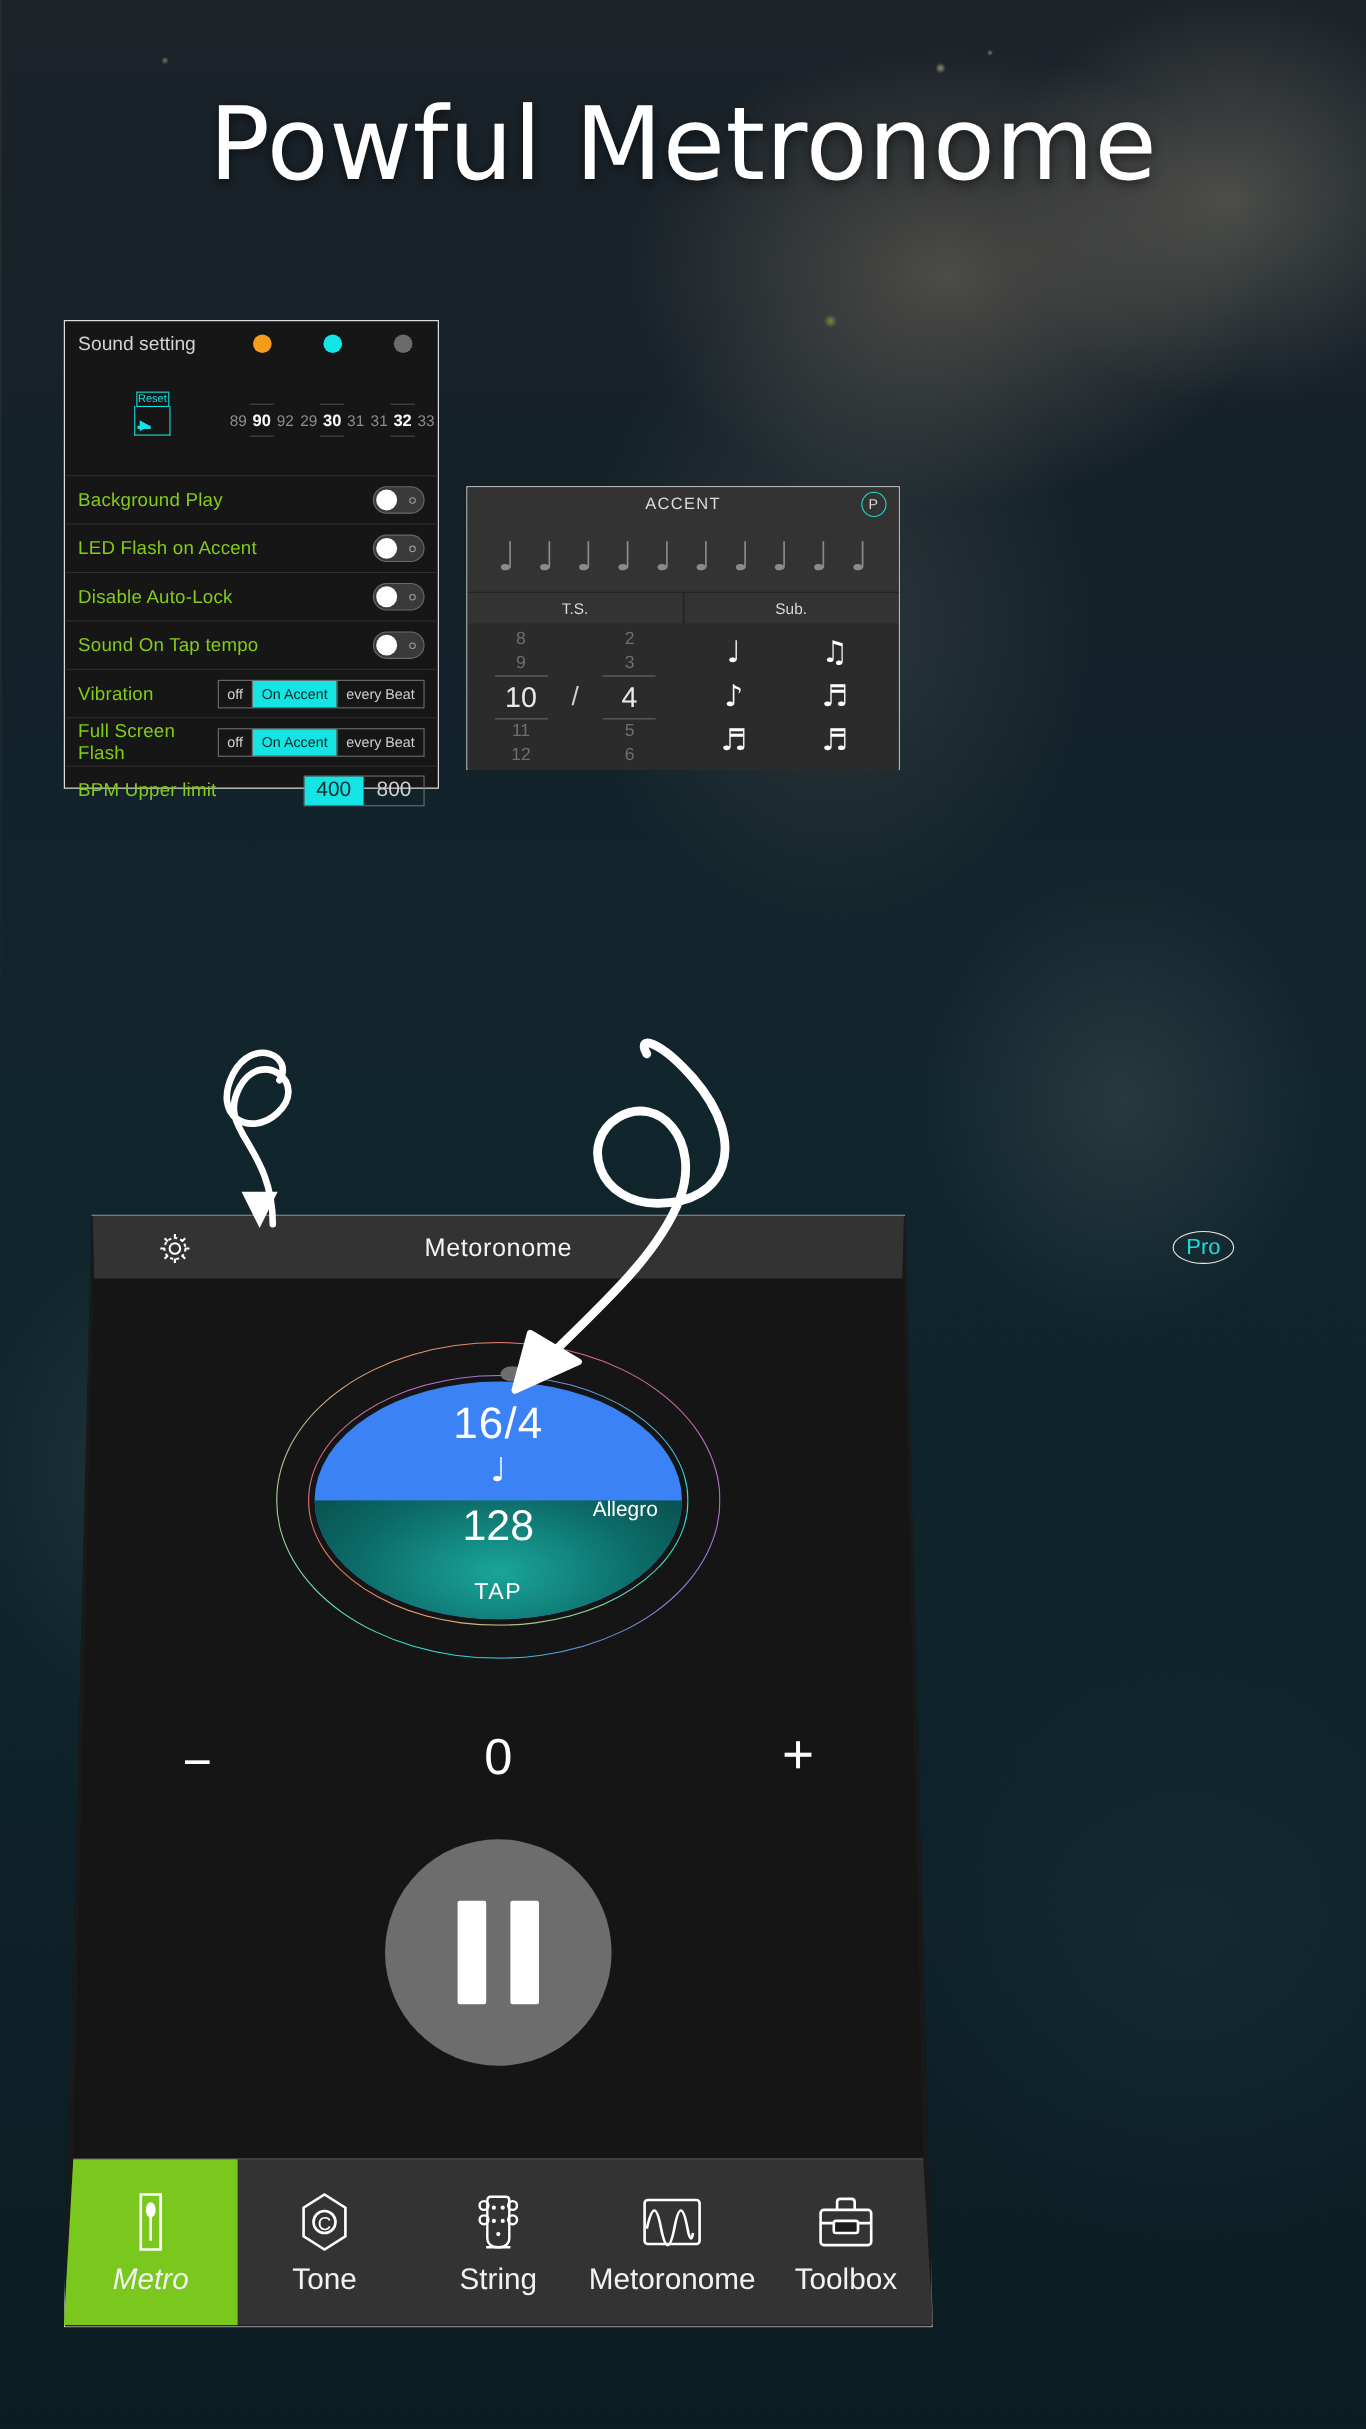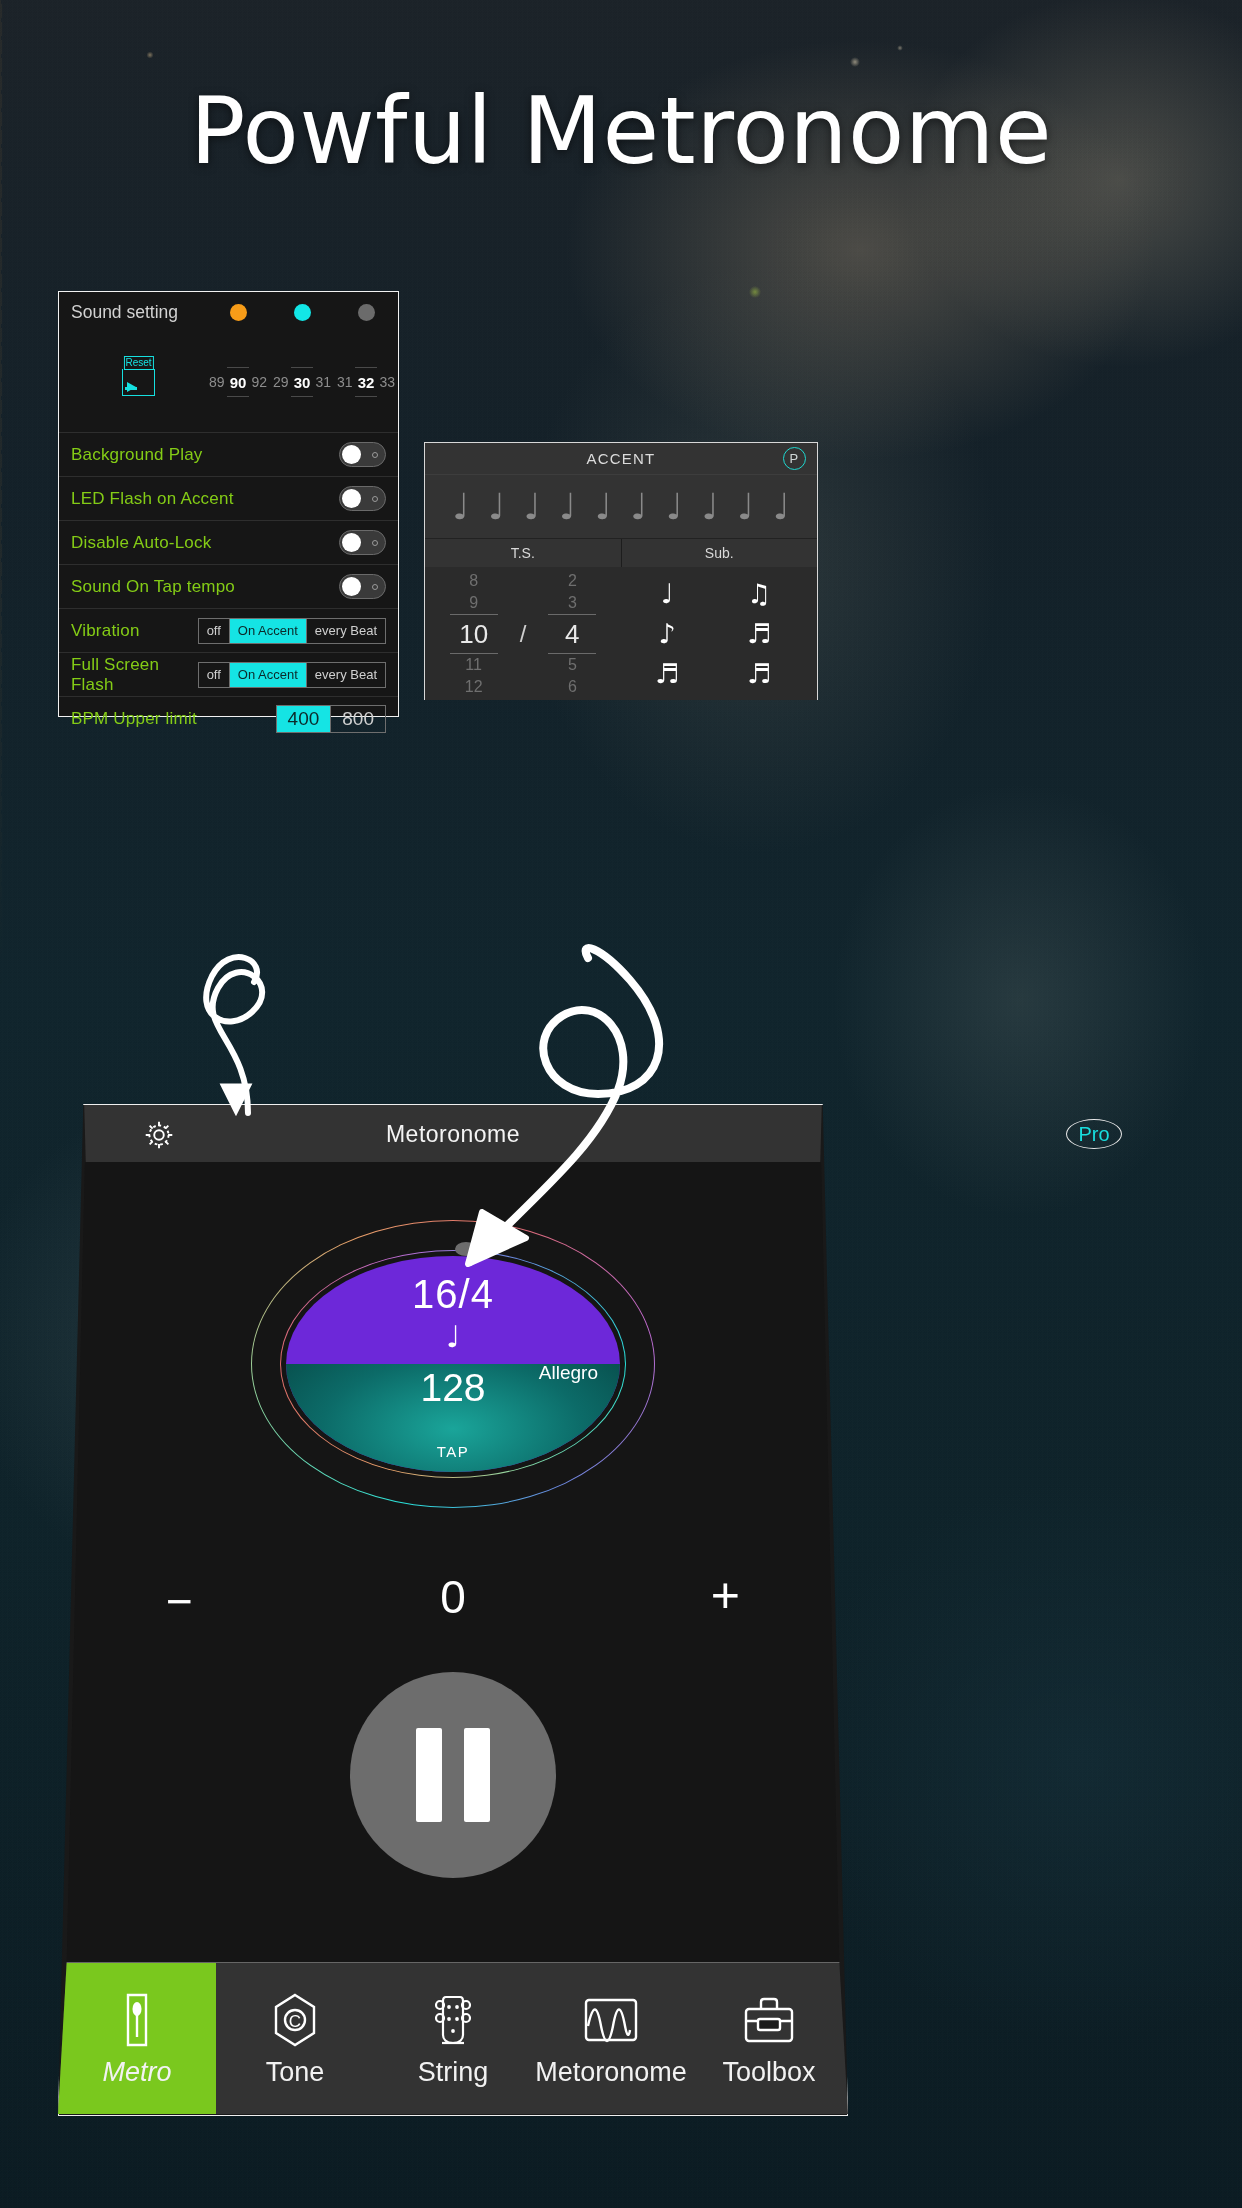--- a/index.html
+++ b/index.html
@@ -235,35 +235,35 @@
     border:1.2px solid transparent;
     background:
       linear-gradient(#151515,#151515) padding-box,
       conic-gradient(from 210deg, #e8a26a, #e06a6a, #c06ad0, #6a8ae0, #28e0d8, #8fd6a0, #e8a26a) border-box;
   }
   #dial-marker { position:absolute; left:calc(50% + 2px); top:62px; width:22px; height:14px;
                  border-radius:50%; background:#6d6d6d; }
   #inner-face {
     position:absolute; left:50%; top:76px; transform:translateX(-50%);
     width:334px; height:216px; border-radius:50%;
-    background:#6d28d9; overflow:hidden;
+    background:#3b82f6; overflow:hidden;
   }
   #inner-bottom {
     position:absolute; left:0; bottom:0; width:100%; height:108px;
     background: radial-gradient(ellipse 210px 110px at 50% 60%, #1aa59a 0%, #0c6b68 62%, #08514f 100%);
   }
   #ts-display { position:absolute; left:0; top:16px; width:100%; text-align:center;
                 font-size:40px; color:#fff; letter-spacing:1px; }
   #note-display { position:absolute; left:0; top:66px; width:100%; text-align:center;
                   font-size:30px; color:#fff; font-family:"DejaVu Sans", sans-serif; line-height:1; }
   #bpm-display { position:absolute; left:0; top:110px; width:100%; text-align:center;
                  font-size:39px; color:#fff; font-weight:400; }
   #tempo-name { position:absolute; right:22px; top:106px; font-size:19px; color:#ffffff; }
   #tap-label { position:absolute; left:0; bottom:12px; width:100%; text-align:center;
-               font-size:15px; color:#ffffff; letter-spacing:1.5px; }
+               font-size:21px; color:#ffffff; letter-spacing:1.5px; }
 
   #counter-row { position:absolute; left:0; top:400px; width:100%; height:72px; }
   #minus-btn { position:absolute; left:108px; top:16px; font-size:46px; color:#fff; line-height:1; }
   #plus-btn  { position:absolute; right:108px; top:8px; font-size:50px; color:#fff; line-height:1; }
   #beat-count { position:absolute; left:0; top:8px; width:100%; text-align:center;
                 font-size:46px; color:#fff; }
 
   #play-btn {
     position:absolute; left:50%; top:510px; transform:translateX(-50%);
     width:206px; height:206px; border-radius:50%; background:#6d6d6d;

